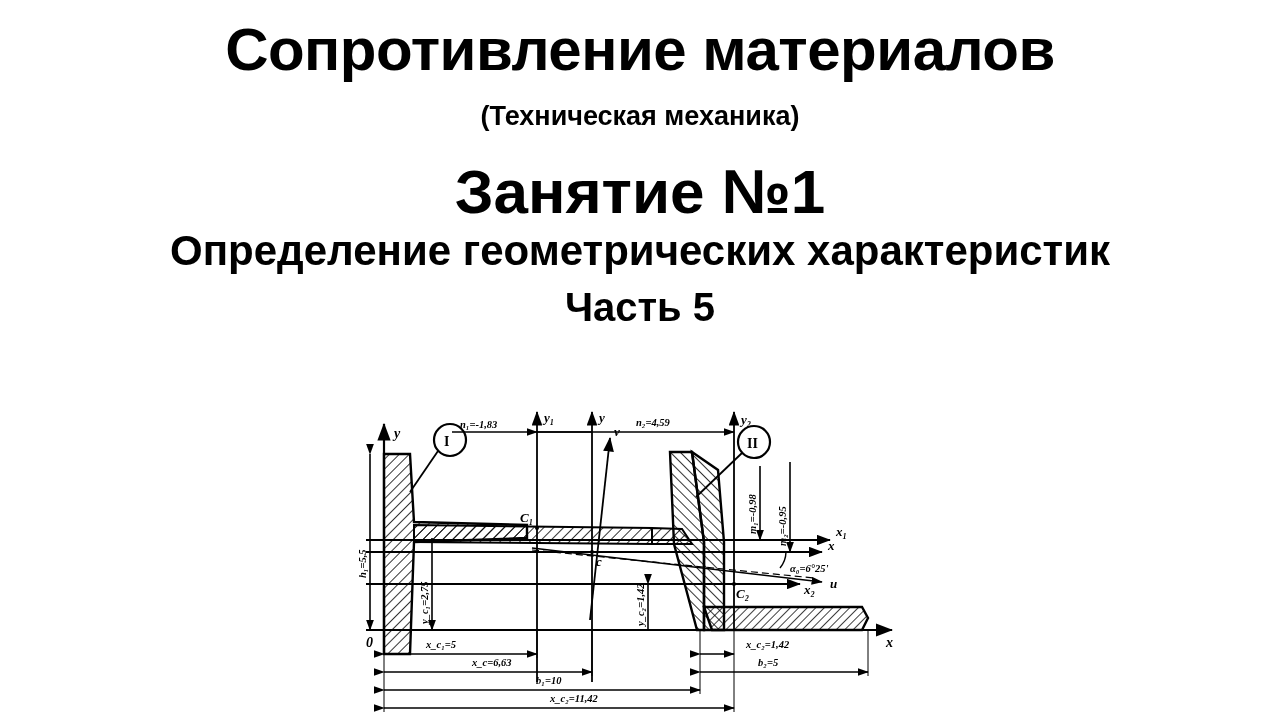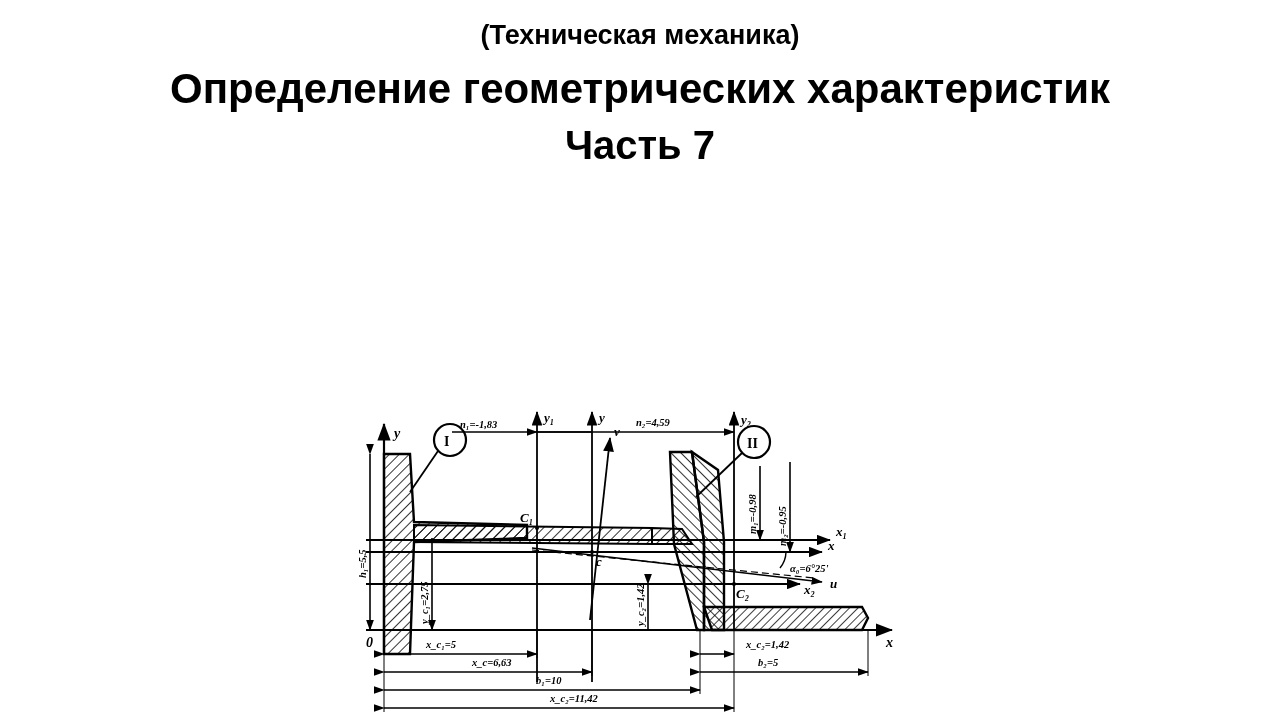--- a/index.html
+++ b/index.html
@@ -43,21 +43,21 @@
   }
   .t-lesson {
     font-size: 62px;
     font-weight: bold;
     margin-top: 24px;
     white-space: nowrap;
   }
   .t-topic {
     font-size: 42px;
     font-weight: bold;
-    margin-top: 14px;
+    margin-top: 0;
     white-space: nowrap;
   }
   .t-part {
     font-size: 40px;
     font-weight: bold;
     margin-top: 10px;
     white-space: nowrap;
   }
   .figure {
     position: absolute;
@@ -87,23 +87,25 @@
   .rom {
     font-style: normal;
   }
 </style>
 </head>
 <body>
 
 <div class="slide">
 
   <div class="titles">
+    <div class="t-main">Сопротивление материалов</div>
     <div class="t-sub">(Техническая механика)</div>
+    <div class="t-lesson">Занятие №1</div>
     <div class="t-topic">Определение геометрических характеристик</div>
-    <div class="t-part">Часть 7</div>
+    <div class="t-part">Часть 5</div>
   </div>
 
   <div class="figure">
     <svg width="560" height="328" viewBox="0 0 560 328" xmlns="http://www.w3.org/2000/svg">
       <defs>
         <marker id="ah" markerWidth="8" markerHeight="6" refX="7.5" refY="3" orient="auto">
           <path d="M0,0 L8,3 L0,6 z" fill="#000"></path>
         </marker>
         <marker id="ahs" markerWidth="7" markerHeight="5" refX="6.5" refY="2.5" orient="auto">
           <path d="M0,0 L7,2.5 L0,5 z" fill="#000"></path>

